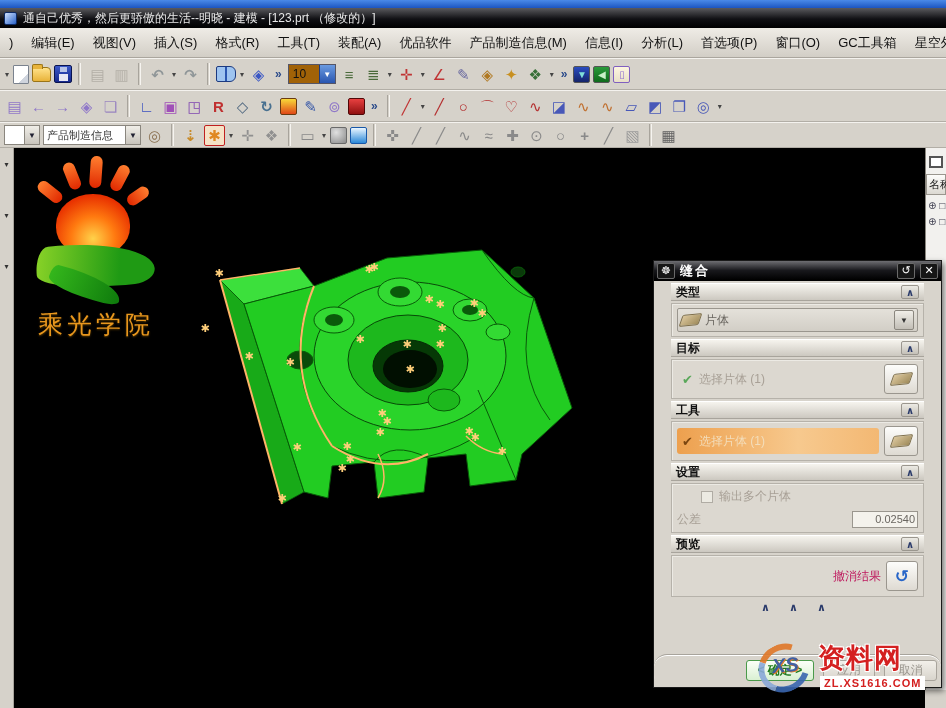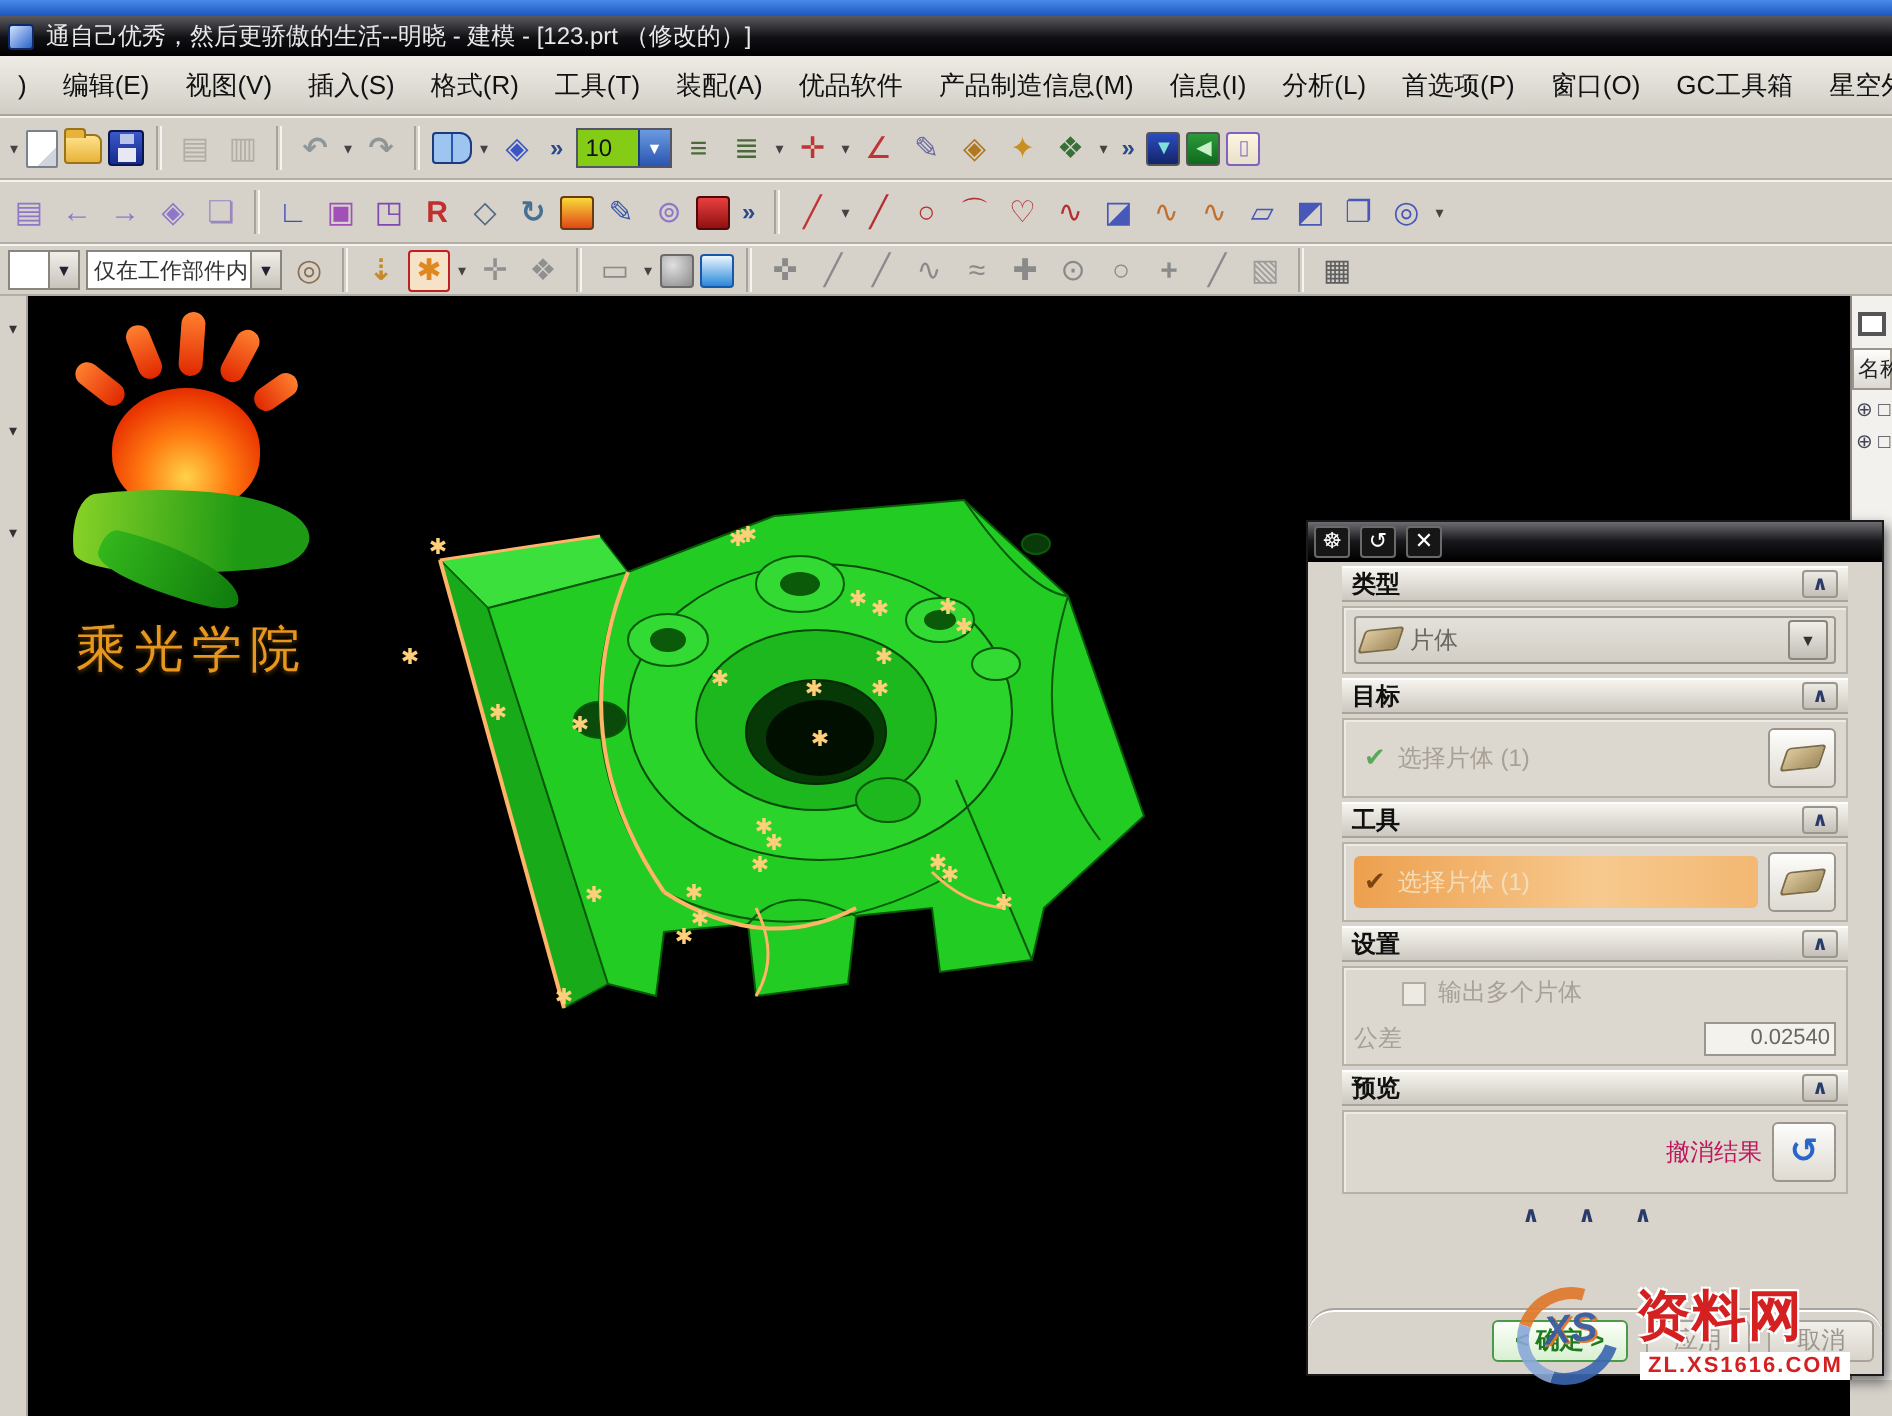--- a/index.html
+++ b/index.html
@@ -49,21 +49,21 @@
   .ic-floppy::after  { content:""; position:absolute; left:5px; top:1px; width:7px; height:5px; background:#b8c4e8; }
   .ic-book { width:20px; height:16px;
              background:linear-gradient(90deg,#9ec4f0 46%,#2a56b0 46%,#2a56b0 54%,#9ec4f0 54%);
              border:1px solid #1c3a80; border-radius:2px 6px 6px 2px; }
   .tb-combo { height:20px; background:#fff; border:1px solid #8a867e; display:flex; align-items:center;
               font-size:11px; color:#333; }
   .tb-combo .cb-text { flex:1; padding:0 3px; white-space:nowrap; overflow:hidden; }
   .tb-combo .cb-btn { width:15px; height:100%; background:linear-gradient(180deg,#f0eee8,#c8c4bc);
                       border-left:1px solid #8a867e; font-size:8px; color:#223;
                       display:flex; align-items:center; justify-content:center; }
-  .tb-layerbox { height:20px; width:48px; background:#84cc16; border:1px solid #556; display:flex; align-items:center; }
+  .tb-layerbox { height:20px; width:48px; background:#a16207; border:1px solid #556; display:flex; align-items:center; }
   .tb-layerbox .cb-text { flex:1; padding:0 4px; font-size:12px; color:#111; }
   .tb-layerbox .cb-btn { width:16px; height:100%; background:linear-gradient(180deg,#6a9ae0,#2a56b0);
                          color:#fff; font-size:8px; display:flex; align-items:center; justify-content:center;
                          border-left:1px solid #1c3a80; }
 
   
   .left-strip { position:absolute; left:0; top:148px; width:14px; bottom:0;
                 background:#d6d2ca; border-right:1px solid #a8a49c; display:flex; flex-direction:column;
                 align-items:center; gap:42px; padding-top:12px; }
   .left-strip span { font-size:8px; color:#333; }
@@ -270,21 +270,21 @@
       <span class="ic ic-glyph" style="color: rgb(72, 88, 184);">❐</span>
       <span class="ic ic-glyph" style="color: rgb(72, 88, 184);">◎</span>
       <span class="tb-caret">▾</span>
     </div>
   <div class="toolbar" id="tb-row3">
       <span class="tb-combo" style="width: 36px;">
         <span class="cb-text"></span>
         <span class="cb-btn">▼</span>
       </span>
       <span class="tb-combo" style="width: 98px;">
-        <span class="cb-text">仅在工作部件内</span>
+        <span class="cb-text">产品制造信息</span>
         <span class="cb-btn">▼</span>
       </span>
       <span class="ic ic-glyph" style="color: rgb(138, 112, 80);">◎</span>
       <span class="tb-sep"></span>
       <span class="ic ic-glyph b" style="color: rgb(200, 138, 40);">⇣</span>
       <span class="ic ic-glyph hl" style="color: rgb(224, 136, 32);">✱</span>
       <span class="tb-caret">▾</span>
       <span class="ic ic-glyph" style="color: rgb(144, 144, 144);">✛</span>
       <span class="ic ic-glyph" style="color: rgb(144, 144, 144);">❖</span>
       <span class="tb-sep"></span>
@@ -399,20 +399,21 @@
     <div class="rs-head">名称</div>
     <div>
         <div class="rs-node">⊕ □</div>
         <div class="rs-node">⊕ □</div>
       </div>
   </div>
 
   <div class="dialog">
     <div class="dlg-title">
       <span class="t-chip">☸</span>
+      <span class="t-text">缝合</span>
       <span class="t-chip">↺</span>
       <span class="t-chip">✕</span>
     </div>
     <div class="dlg-body">
 
       <div class="sec-head">
         <span>类型</span>
         <span class="arrow">∧</span>
       </div>
       <div class="panel">

